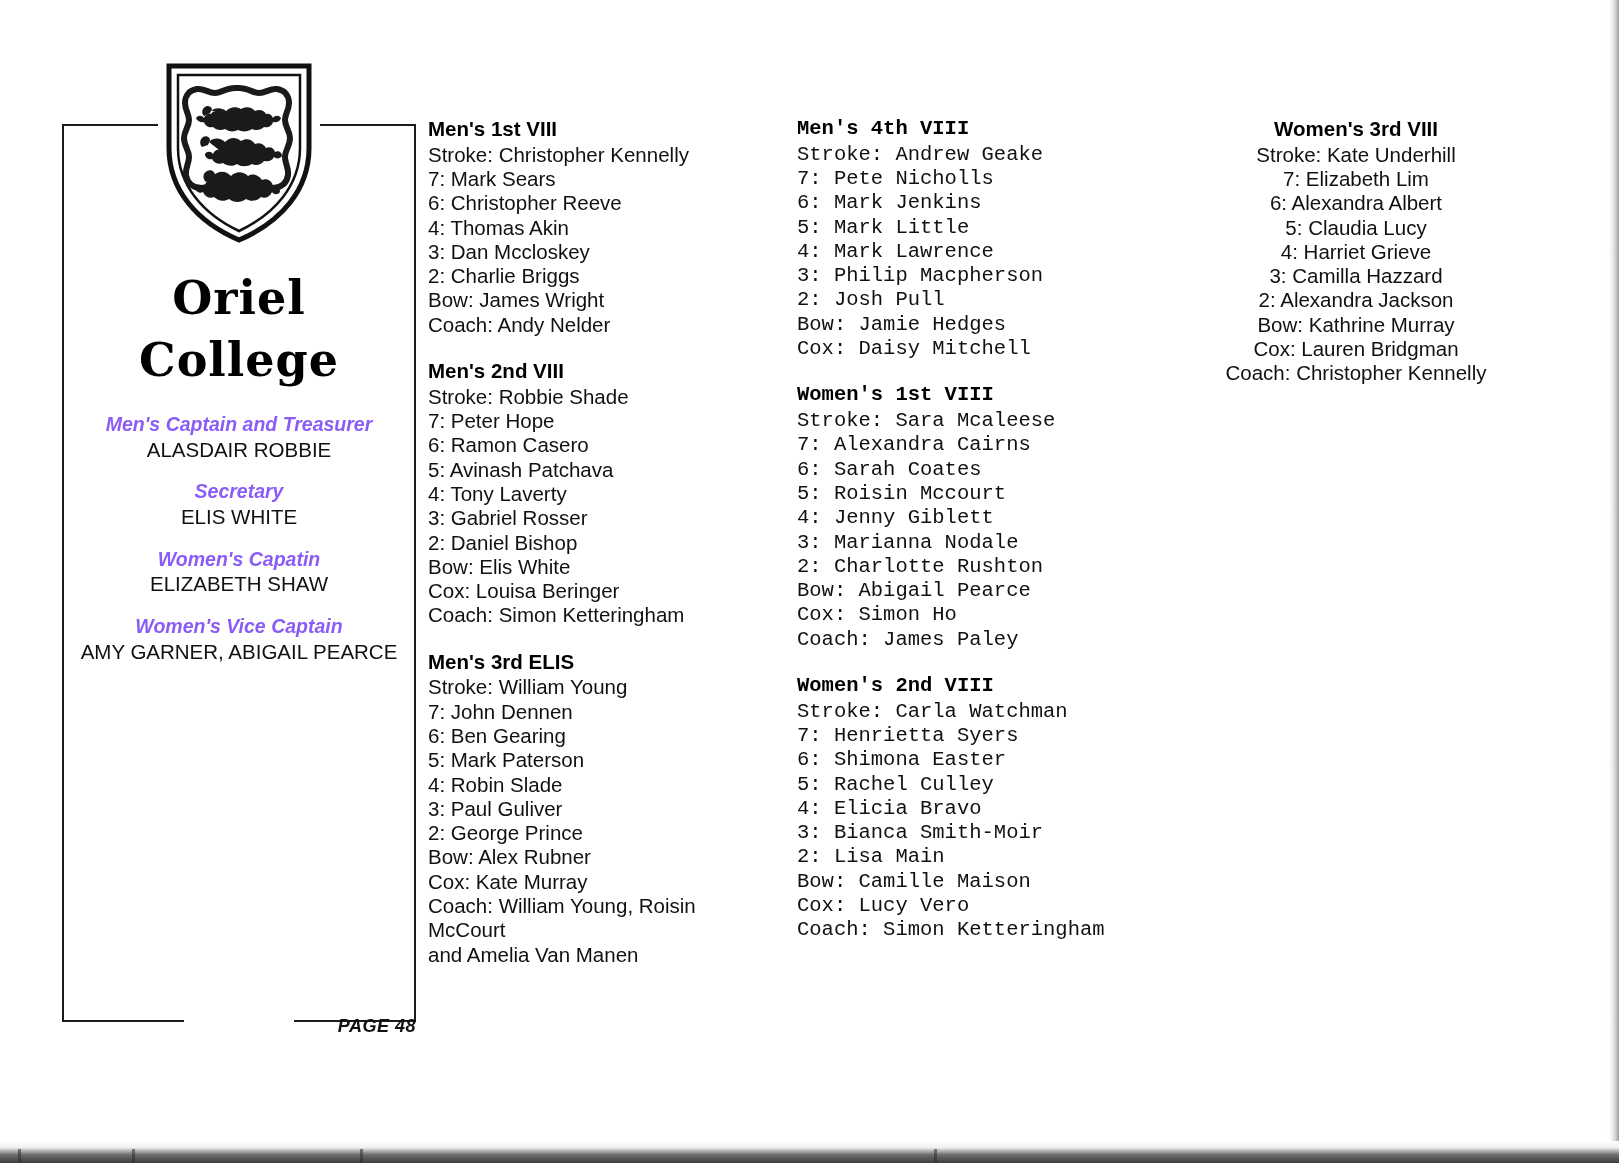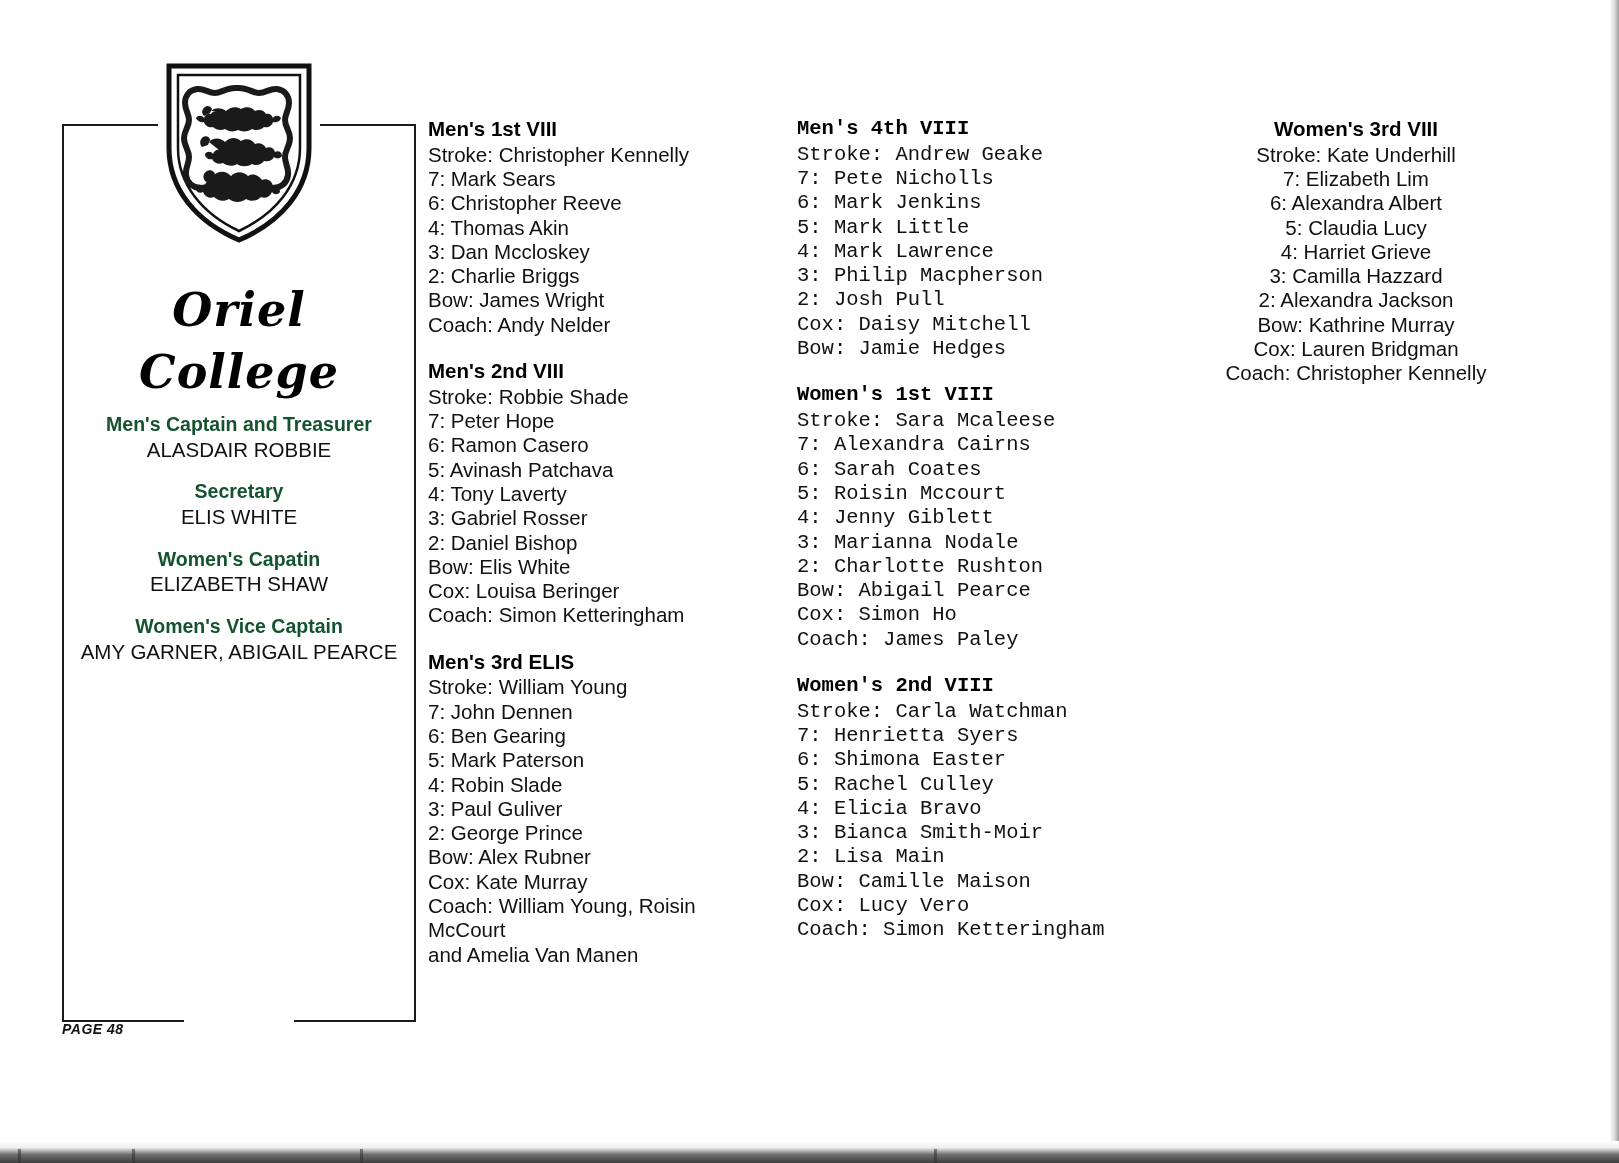--- a/index.html
+++ b/index.html
@@ -82,62 +82,62 @@
     position: absolute;
     left: 50%;
     top: -62px;
     transform: translateX(-50%);
     width: 152px;
     height: 182px;
   }
   #college-name {
     position: absolute;
     left: 0;
-    top: 156px;
+    top: 144px;
     width: 354px;
     text-align: center;
     font-family: "DejaVu Serif", "Liberation Serif", serif;
-    font-style: italic;
     font-weight: 700;
     font-size: 46px;
     line-height: 1.34;
     color: #000;
     letter-spacing: 1px;
   }
   #officers {
     position: absolute;
     left: 0;
     top: 288px;
     width: 354px;
     text-align: center;
   }
   .officer-block { margin-bottom: 17px; }
   .officer-role {
+    font-style: italic;
     font-weight: 700;
     font-size: 19.5px;
     line-height: 1.26;
-    color: #14532d;
+    color: #8b5cf6;
     white-space: nowrap;
   }
   .officer-name {
     font-weight: 400;
     font-size: 20.5px;
     line-height: 1.26;
     color: #111;
     white-space: nowrap;
   }
   #page-number {
     position: absolute;
     left: 0;
     bottom: -15px;
     width: 354px;
-    text-align: left;
+    text-align: right;
     font-style: italic;
     font-weight: 700;
-    font-size: 14px;
+    font-size: 18px;
     color: #111;
     letter-spacing: .5px;
   }
 
   
   .crew-col {
     position: absolute;
     top: 117px;
   }
   #col-1 { left: 428px; width: 350px; }
@@ -279,22 +279,22 @@
   <div class="crew-col" id="col-2">
       <div class="crew">
         <div class="crew-title">Men's 4th VIII</div>
         <div class="crew-line">Stroke: Andrew Geake</div>
         <div class="crew-line">7: Pete Nicholls</div>
         <div class="crew-line">6: Mark Jenkins</div>
         <div class="crew-line">5: Mark Little</div>
         <div class="crew-line">4: Mark Lawrence</div>
         <div class="crew-line">3: Philip Macpherson</div>
         <div class="crew-line">2: Josh Pull</div>
+        <div class="crew-line">Bow: Jamie Hedges</div>
         <div class="crew-line">Cox: Daisy Mitchell</div>
-        <div class="crew-line">Bow: Jamie Hedges</div>
       </div>
       <div class="crew">
         <div class="crew-title">Women's 1st VIII</div>
         <div class="crew-line">Stroke: Sara Mcaleese</div>
         <div class="crew-line">7: Alexandra Cairns</div>
         <div class="crew-line">6: Sarah Coates</div>
         <div class="crew-line">5: Roisin Mccourt</div>
         <div class="crew-line">4: Jenny Giblett</div>
         <div class="crew-line">3: Marianna Nodale</div>
         <div class="crew-line">2: Charlotte Rushton</div>

